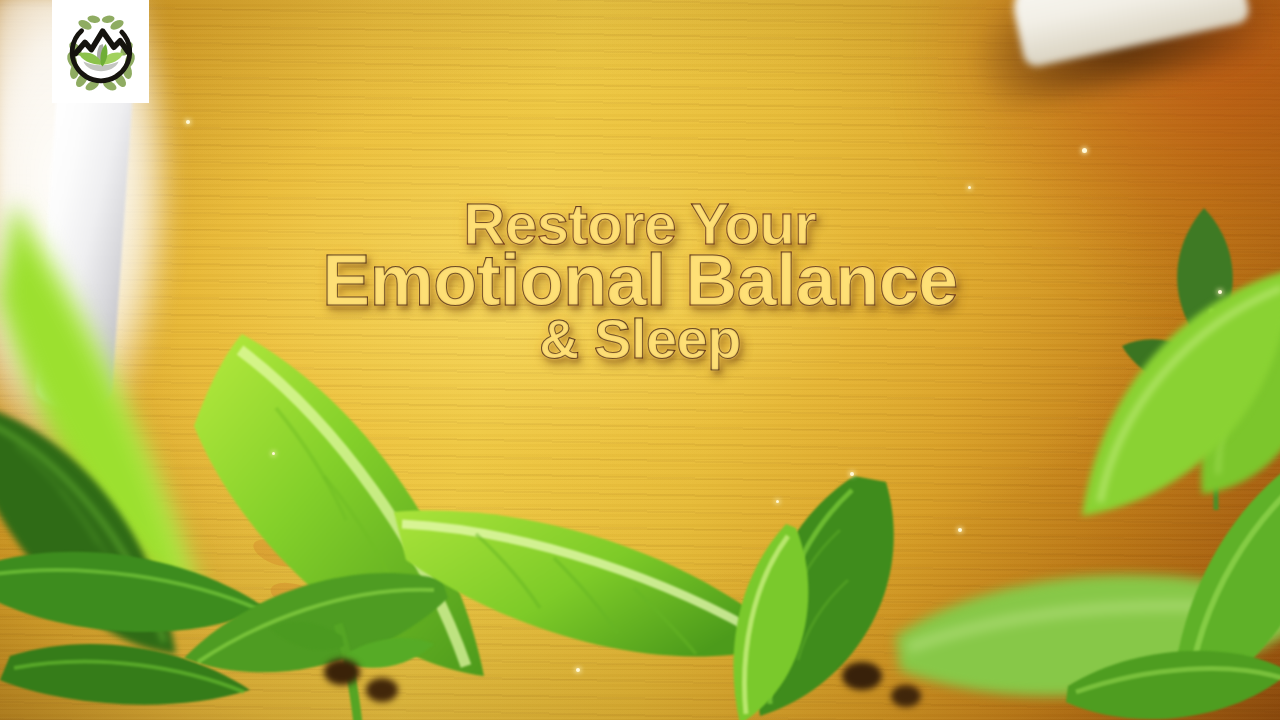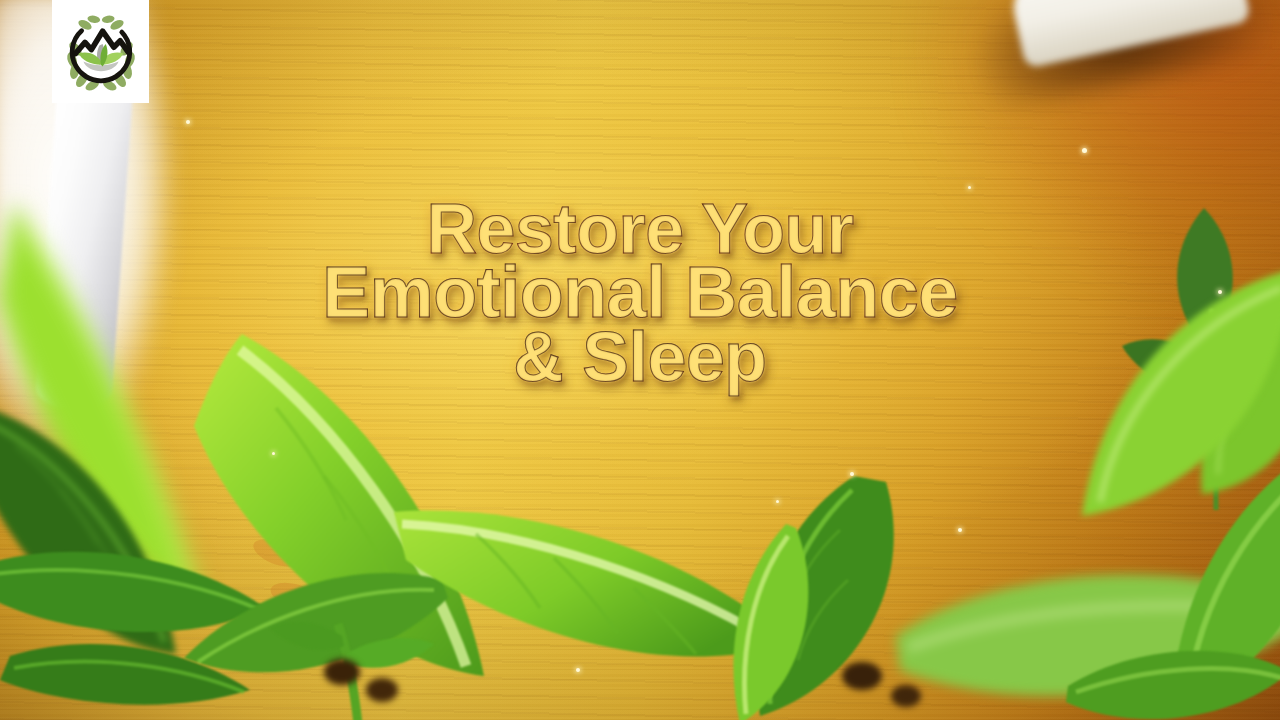--- a/index.html
+++ b/index.html
@@ -164,33 +164,33 @@
        0 0 6px rgba(255,214,90,0.90),
        0 0 13px rgba(255,196,60,0.72),
        2px 3px 5px rgba(70,25,0,0.55),
        3px 5px 11px rgba(50,16,0,0.45);
   }
   .tline span.fill {
     -webkit-background-clip: text;
     background-clip: text;
     color: transparent;
   }
-  .l1 { font-size: 70px; }
+  .l1 { font-size: 58px; }
   .l1 .fill {
     background-image: linear-gradient(178deg,
       #2a0404 0%, #3d0606 16%, #6e0a0c 34%,
       #a50f10 54%, #c01415 70%, #a00e0f 88%, #6b0909 100%);
   }
   .l2 { font-size: 72px; margin-top: -6px; }
   .l2 .fill {
     background-image: linear-gradient(172deg,
       #140101 0%, #210202 18%, #3e0404 36%,
       #7b0a0b 56%, #a11012 72%, #820b0c 88%, #4a0606 100%);
   }
-  .l3 { font-size: 70px; margin-top: -4px; }
+  .l3 { font-size: 56px; margin-top: -4px; }
   .l3 .fill {
     background-image: linear-gradient(178deg,
       #0b0101 0%, #160101 20%, #280202 42%,
       #4e0606 62%, #6d0809 78%, #470505 92%, #250202 100%);
   }
 
   
   .foliage { position: absolute; inset: 0; pointer-events: none; }
   .leaf { position: absolute; }
   .leaf svg { display: block; width: 100%; height: 100%; }

